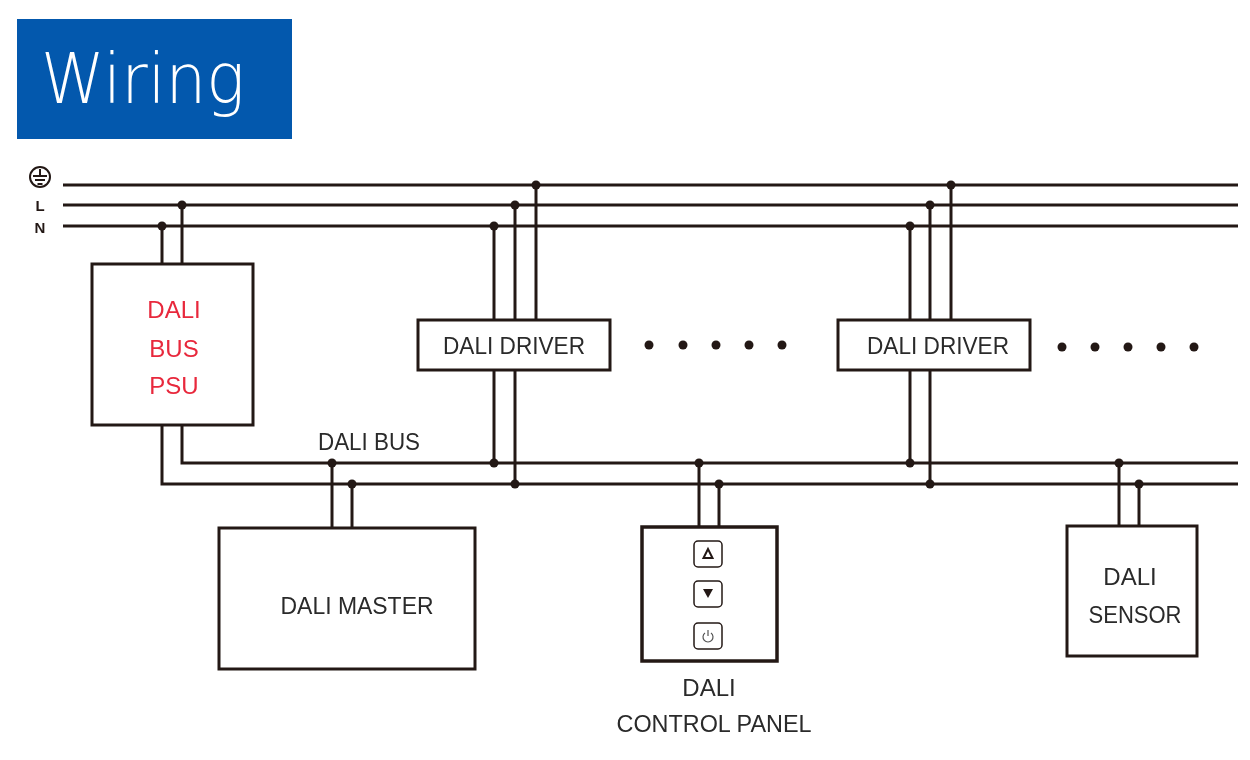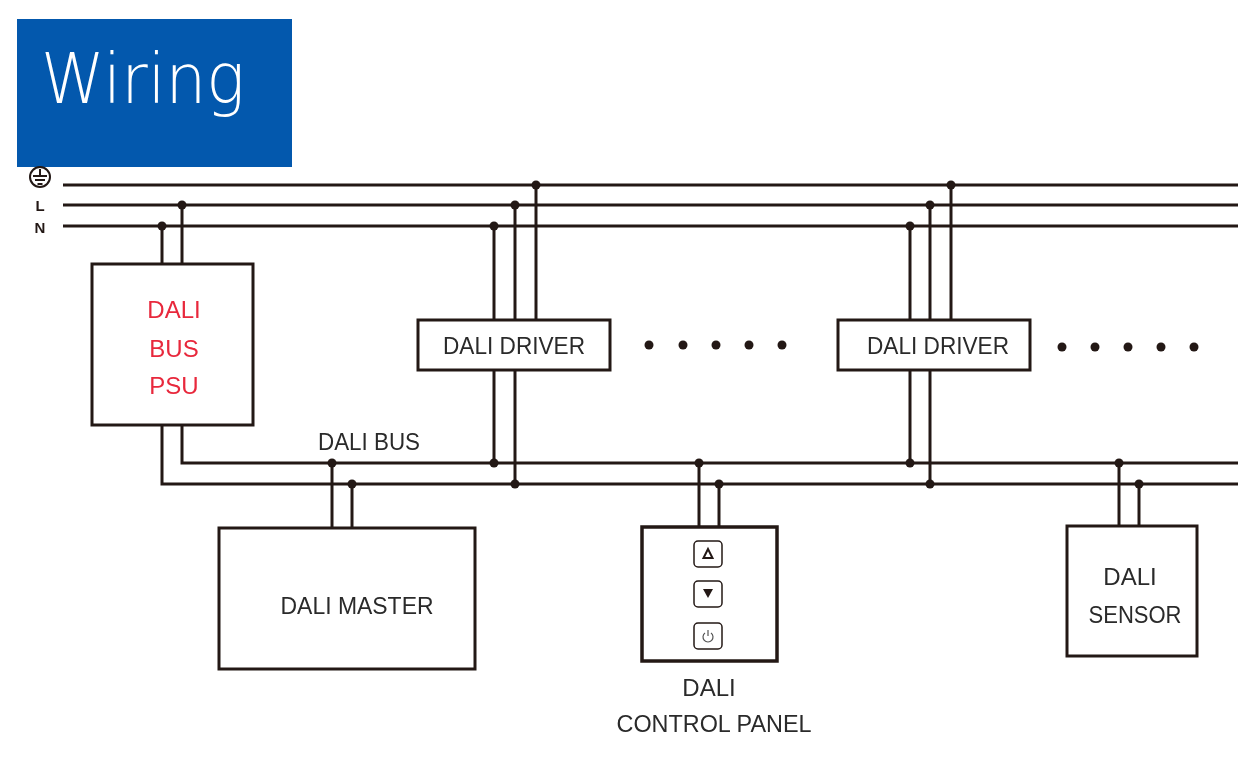--- a/index.html
+++ b/index.html
@@ -1,17 +1,17 @@
 <!DOCTYPE html>
 <html><head>
 <meta charset="utf-8">
 <style>
   html, body { margin: 0; padding: 0; background: #ffffff; }
   body { width: 1250px; height: 760px; position: relative; overflow: hidden; font-family: "DejaVu Sans", sans-serif; }
-  .title-box { position: absolute; left: 17px; top: 19px; width: 275px; height: 148px; background: #0358ad; }
+  .title-box { position: absolute; left: 17px; top: 19px; width: 275px; height: 120px; background: #0358ad; }
   .title-text { position: absolute; left: 24px; top: 10px; color: #ffffff; font-family: "DejaVu Sans", sans-serif; font-weight: 200; font-size: 70px; letter-spacing: 0px; line-height: 100px; transform: scaleX(0.92); transform-origin: left; }
   svg { position: absolute; left: 0; top: 0; }
 </style>
 </head>
 <body>
 
 <div class="title-box">
   <div class="title-text">Wiring</div>
 </div>
 

